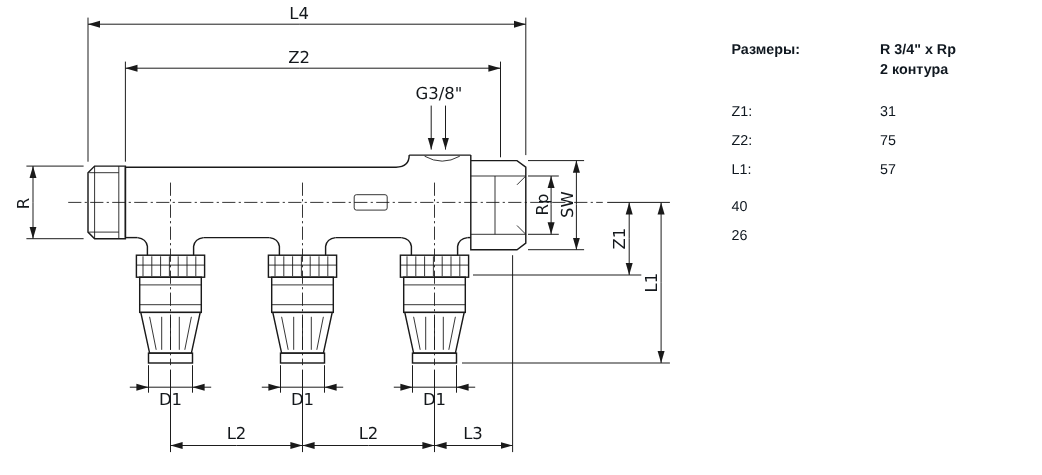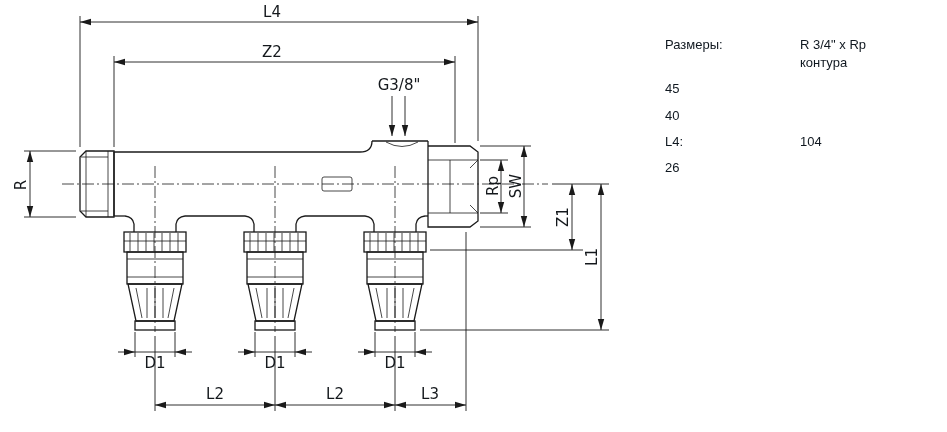--- a/index.html
+++ b/index.html
@@ -18,21 +18,21 @@
   .dim { fill:none; stroke:#1a1a1a; stroke-width:0.9; }
   .cl  { fill:none; stroke:#1a1a1a; stroke-width:0.8; stroke-dasharray:12 3 2 3; }
   .lbl { font-family:"DejaVu Sans", sans-serif; font-size:15px; fill:#14181c; }
 
   
   .panel {
     position:absolute; left:665px; top:36px; width:276px;
     font-size:13px; line-height:1.4; color:#101820;
   }
   .trow { display:grid; grid-template-columns:135px 1fr; }
-  .thead { margin-bottom:8px; }
+  .thead { margin-bottom:20px;font-weight:bold; }
   .thead .tvalue { max-width:132px; }
   .rows .trow { margin-bottom:8px; }
 </style>
 </head>
 <body>
 
 <div class="app">
 
   <svg class="drawing" width="660" height="432" viewBox="0 0 660 432">
     <defs>
@@ -194,28 +194,35 @@
     </g>
   </svg>
 
   <div class="panel">
     <div class="trow thead">
       <div class="tlabel">Размеры:</div>
       <div class="tvalue">R 3/4" x Rp 3/4" x 16 2 контура</div>
     </div>
     <div class="rows">
       <div class="trow">
-        <div>45</div>
+        <div>Z1:</div>
+        <div>31</div>
+      </div>
+      <div class="trow">
+        <div>Z2:</div>
+        <div>75</div>
+      </div>
+      <div class="trow">
+        <div>L1:</div>
+        <div>57</div>
+      </div>
+      <div class="trow">
       </div>
       <div class="trow">
         <div>40</div>
-      </div>
-      <div class="trow">
-        <div>L4:</div>
-        <div>104</div>
       </div>
       <div class="trow">
         <div>26</div>
       </div>
     </div>
   </div>
 
 </div>
 
 </body></html>

